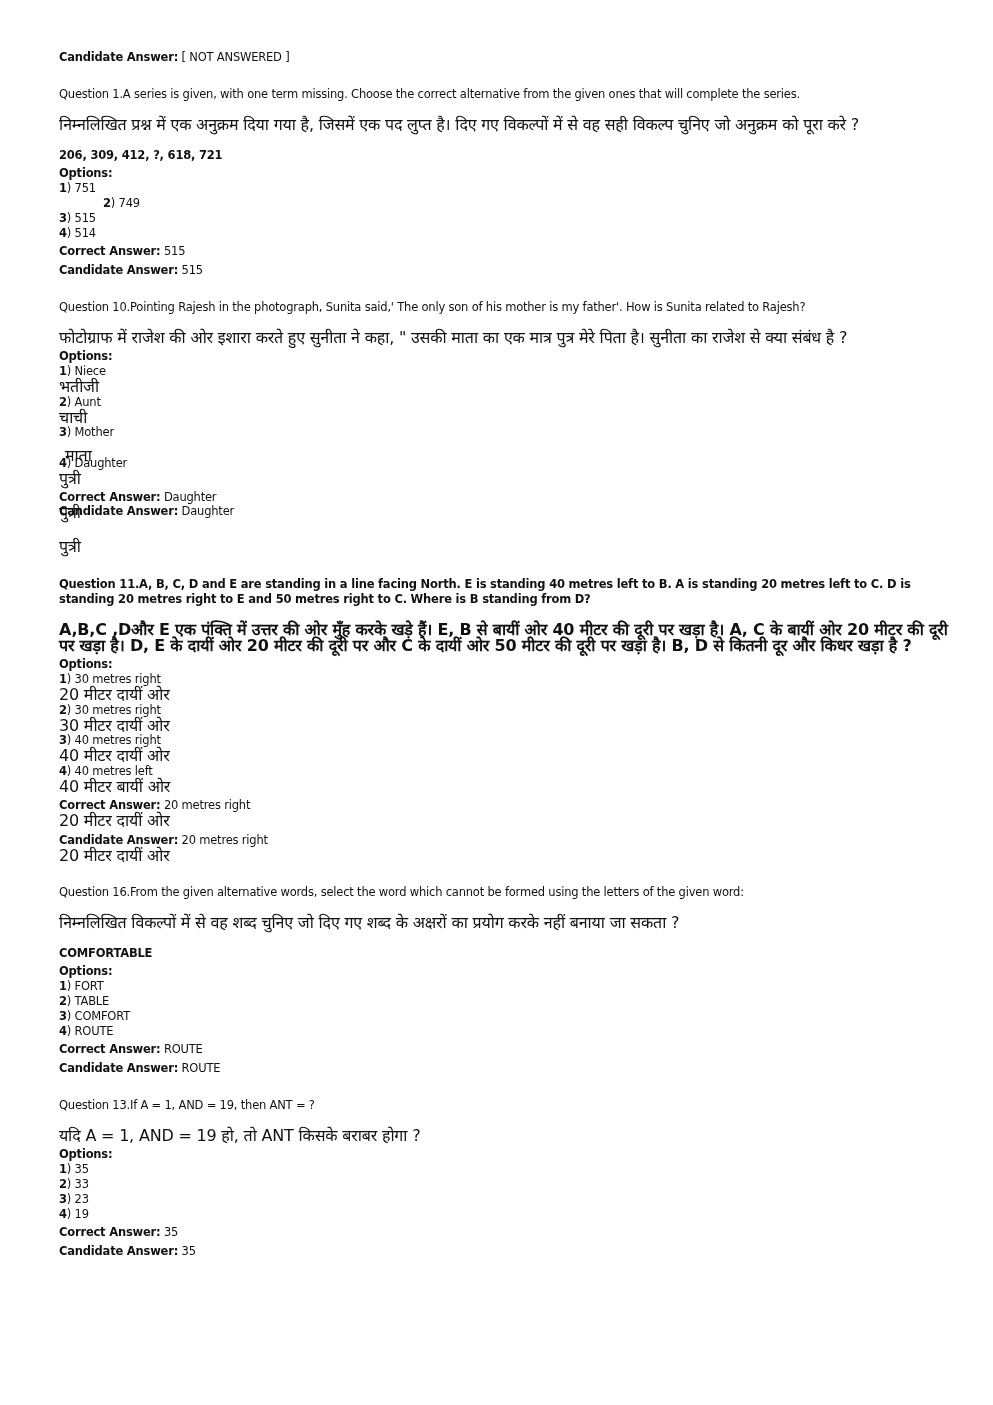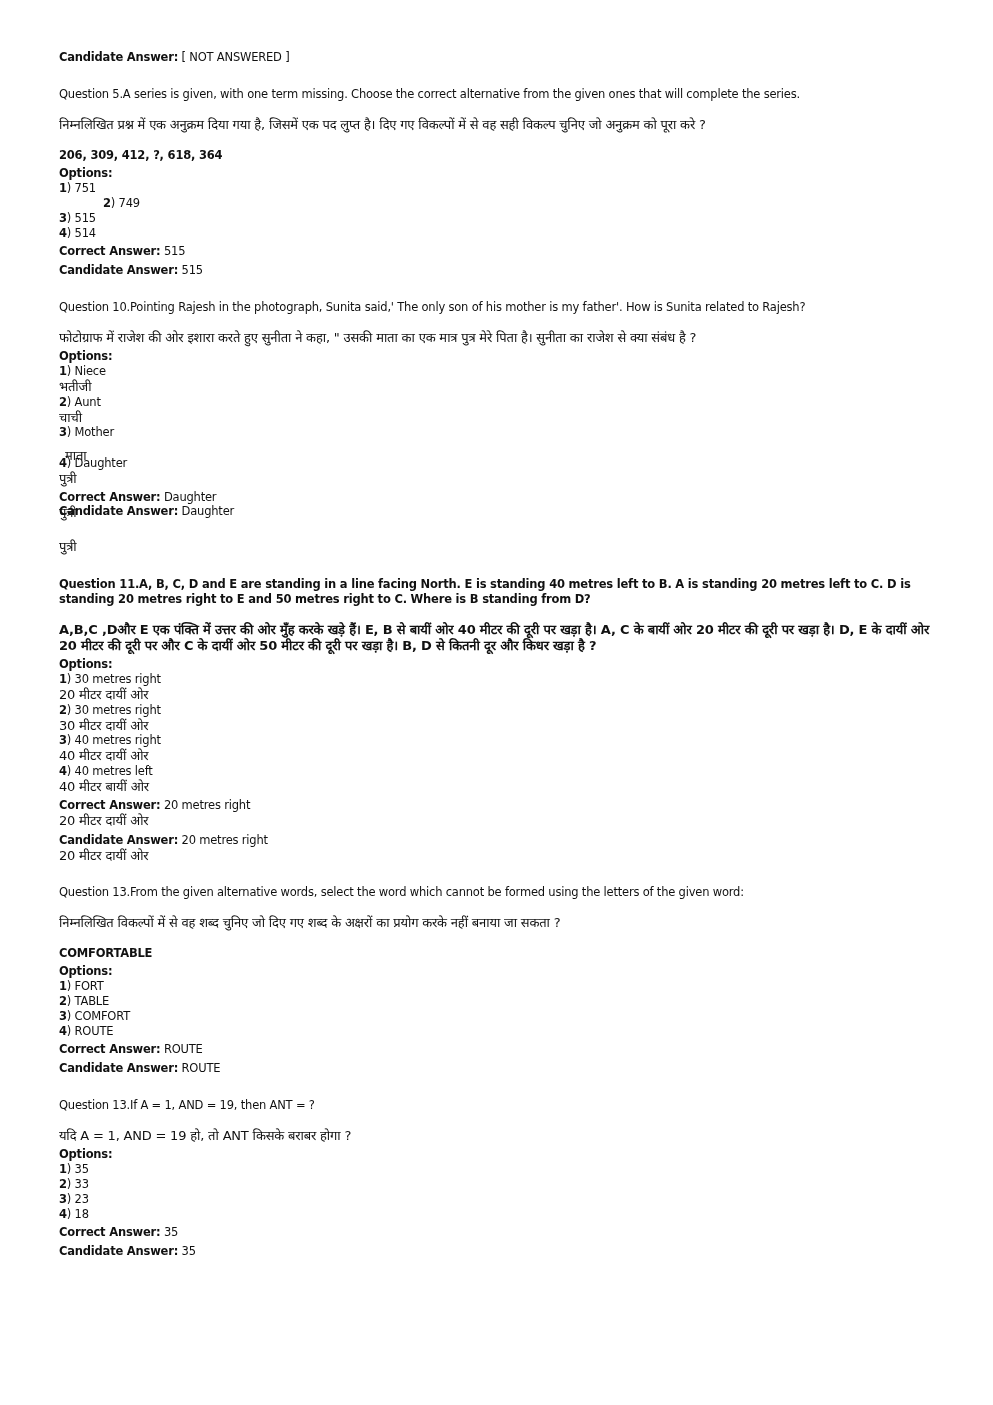--- a/index.html
+++ b/index.html
@@ -4,31 +4,31 @@
   <style>
     html, body { margin: 0; padding: 0; background: #ffffff; }
     body {
       width: 993px; height: 1405px; position: relative; overflow: hidden;
       font-family: "DejaVu Sans", "Liberation Sans", sans-serif;
       color: #111111; font-size: 11.5px; letter-spacing: -0.2px;
     }
     .line { position: absolute; left: 59px; white-space: nowrap; line-height: 15px; }
     .wrap { position: absolute; left: 59px; width: 890px; line-height: 15px; white-space: normal; font-weight: bold; }
     .b { font-weight: bold; text-align: right; }
-    .hi { font-size: 13px; }
+    .hi { font-size: 16px; }
   </style>
 </head>
 <body>
 
 <div class="line" style="top:50px;"><span class="b">Candidate Answer:</span><span> [ NOT ANSWERED ]</span></div>
 
 <div>
-  <div class="line" style="top:87px;">Question 5.A series is given, with one term missing. Choose the correct alternative from the given ones that will complete the series.</div>
+  <div class="line" style="top:87px;">Question 1.A series is given, with one term missing. Choose the correct alternative from the given ones that will complete the series.</div>
   <div class="line hi" style="top:117px;">निम्नलिखित प्रश्न में एक अनुक्रम दिया गया है, जिसमें एक पद लुप्त है। दिए गए विकल्पों में से वह  सही विकल्प चुनिए जो अनुक्रम को पूरा करे ?</div>
-  <div class="line b" style="top:148px;">206, 309, 412, ?, 618, 364</div>
+  <div class="line b" style="top:148px;">206, 309, 412, ?, 618, 721</div>
   <div class="line b" style="top:166px;">Options:</div>
   <div class="line" style="top:181px;"><span class="b">1</span><span>) 751</span></div>
   <div class="line" style="top:196px;margin-left:44px;"><span class="b">2</span><span>) 749</span></div>
   <div class="line" style="top:211px;"><span class="b">3</span><span>) 515</span></div>
   <div class="line" style="top:226px;"><span class="b">4</span><span>) 514</span></div>
   <div class="line" style="top:244px;"><span class="b">Correct Answer:</span><span> 515</span></div>
   <div class="line" style="top:263px;"><span class="b">Candidate Answer:</span><span> 515</span></div>
 </div>
 
 <div>
@@ -61,35 +61,35 @@
   <div class="line hi" style="top:748px;">40 मीटर दायीं ओर</div>
   <div class="line" style="top:764px;"><span class="b">4</span><span>) 40 metres left</span></div>
   <div class="line hi" style="top:779px;">40 मीटर बायीं ओर</div>
   <div class="line" style="top:798px;"><span class="b">Correct Answer:</span><span> 20 metres right</span></div>
   <div class="line hi" style="top:813px;">20 मीटर दायीं ओर</div>
   <div class="line" style="top:833px;"><span class="b">Candidate Answer:</span><span> 20 metres right</span></div>
   <div class="line hi" style="top:848px;">20 मीटर दायीं ओर</div>
 </div>
 
 <div>
-  <div class="line" style="top:885px;">Question 13.From the given alternative words, select the word which cannot be formed using the letters of the given word:</div>
+  <div class="line" style="top:885px;">Question 16.From the given alternative words, select the word which cannot be formed using the letters of the given word:</div>
   <div class="line hi" style="top:915px;">निम्नलिखित विकल्पों में से वह शब्द चुनिए जो दिए गए शब्द के अक्षरों का प्रयोग करके नहीं बनाया जा सकता ?</div>
   <div class="line b" style="top:946px;">COMFORTABLE</div>
   <div class="line b" style="top:964px;">Options:</div>
   <div class="line" style="top:979px;"><span class="b">1</span><span>) FORT</span></div>
   <div class="line" style="top:994px;"><span class="b">2</span><span>) TABLE</span></div>
   <div class="line" style="top:1009px;"><span class="b">3</span><span>) COMFORT</span></div>
   <div class="line" style="top:1024px;"><span class="b">4</span><span>) ROUTE</span></div>
   <div class="line" style="top:1042px;"><span class="b">Correct Answer:</span><span> ROUTE</span></div>
   <div class="line" style="top:1061px;"><span class="b">Candidate Answer:</span><span> ROUTE</span></div>
 </div>
 
 <div>
   <div class="line" style="top:1098px;">Question 13.If A = 1, AND = 19, then ANT = ?</div>
   <div class="line hi" style="top:1128px;">यदि A = 1, AND = 19 हो, तो ANT किसके बराबर होगा ?</div>
   <div class="line b" style="top:1147px;">Options:</div>
   <div class="line" style="top:1162px;"><span class="b">1</span><span>) 35</span></div>
   <div class="line" style="top:1177px;"><span class="b">2</span><span>) 33</span></div>
   <div class="line" style="top:1192px;"><span class="b">3</span><span>) 23</span></div>
-  <div class="line" style="top:1207px;"><span class="b">4</span><span>) 18</span></div>
+  <div class="line" style="top:1207px;"><span class="b">4</span><span>) 19</span></div>
   <div class="line" style="top:1225px;"><span class="b">Correct Answer:</span><span> 35</span></div>
   <div class="line" style="top:1244px;"><span class="b">Candidate Answer:</span><span> 35</span></div>
 </div>
 
 </body></html>

